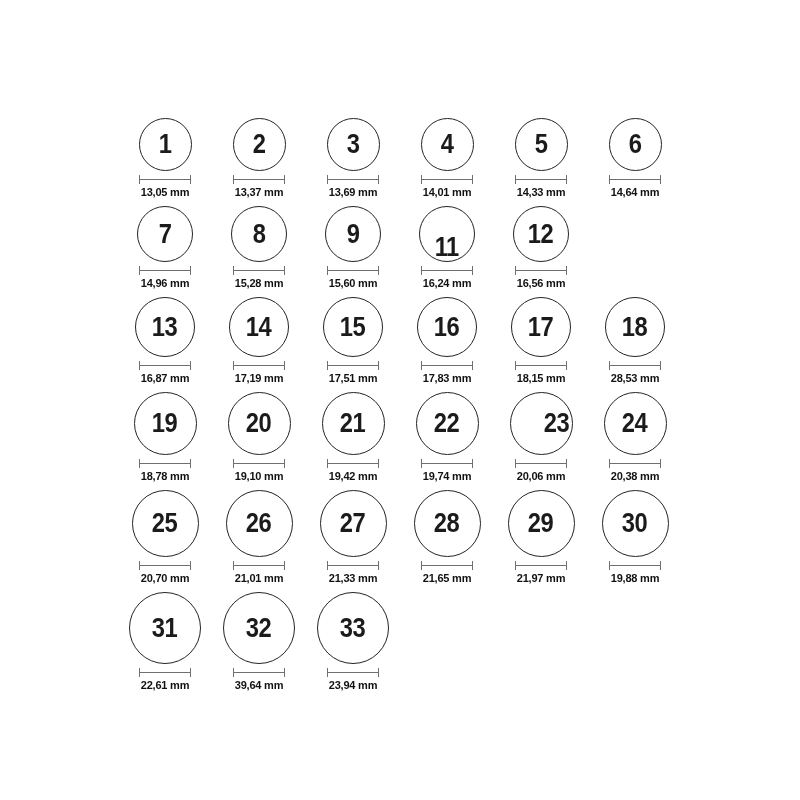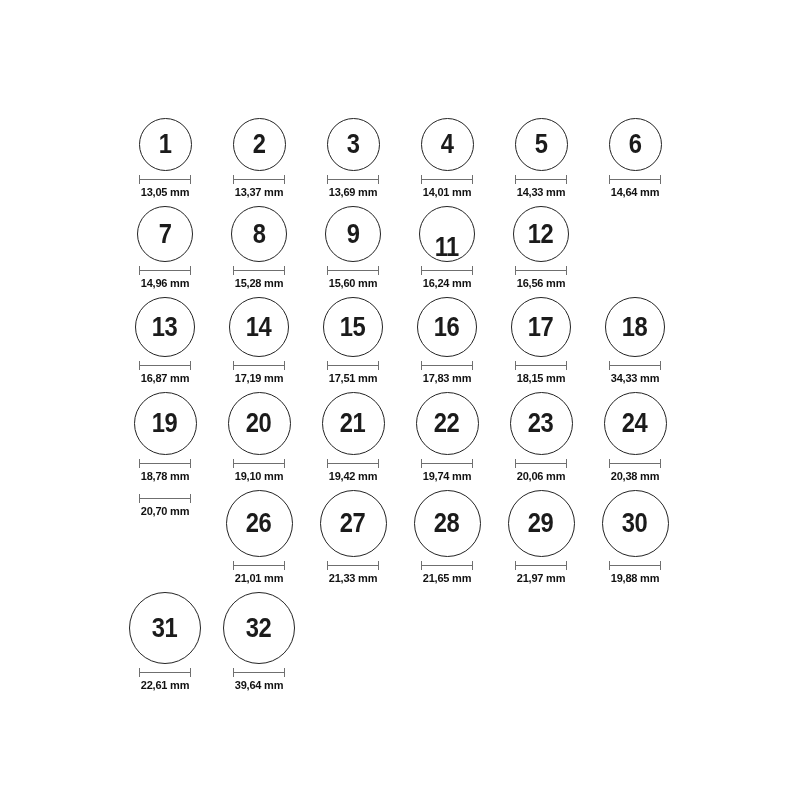--- a/index.html
+++ b/index.html
@@ -198,21 +198,21 @@
       <span class="num">17</span>
     </div>
     <div class="measure"></div>
     <div class="label">18,15 mm</div>
   </div>
         <div class="cell">
     <div class="circle" style="width: 60px; height: 60px;">
       <span class="num">18</span>
     </div>
     <div class="measure"></div>
-    <div class="label">34,33 mm</div>
+    <div class="label">28,53 mm</div>
   </div>
       </div>
       <div class="row">
         <div class="cell">
     <div class="circle" style="width: 63px; height: 63px;">
       <span class="num">19</span>
     </div>
     <div class="measure"></div>
     <div class="label">18,78 mm</div>
   </div>
@@ -231,36 +231,39 @@
     <div class="label">19,42 mm</div>
   </div>
         <div class="cell">
     <div class="circle" style="width: 63px; height: 63px;">
       <span class="num">22</span>
     </div>
     <div class="measure"></div>
     <div class="label">19,74 mm</div>
   </div>
         <div class="cell">
-    <div class="circle" style="width: 63px; height: 63px;">
+    <div class="circle" style="width: 63px; height: 63px; justify-content: flex-end;">
       <span class="num">23</span>
     </div>
     <div class="measure"></div>
     <div class="label">20,06 mm</div>
   </div>
         <div class="cell">
     <div class="circle" style="width: 63px; height: 63px; text-align: center;">
       <span class="num">24</span>
     </div>
     <div class="measure"></div>
     <div class="label">20,38 mm</div>
   </div>
       </div>
       <div class="row">
         <div class="cell">
+    <div class="circle" style="width: 67px; height: 67px;">
+      <span class="num">25</span>
+    </div>
     <div class="measure"></div>
     <div class="label">20,70 mm</div>
   </div>
         <div class="cell">
     <div class="circle" style="width: 67px; height: 67px;">
       <span class="num">26</span>
     </div>
     <div class="measure"></div>
     <div class="label">21,01 mm</div>
   </div>
@@ -300,16 +303,23 @@
     </div>
     <div class="measure"></div>
     <div class="label">22,61 mm</div>
   </div>
         <div class="cell">
     <div class="circle" style="width: 72px; height: 72px;">
       <span class="num">32</span>
     </div>
     <div class="measure"></div>
     <div class="label">39,64 mm</div>
+  </div>
+        <div class="cell">
+    <div class="circle" style="width: 72px; height: 72px;">
+      <span class="num">33</span>
+    </div>
+    <div class="measure"></div>
+    <div class="label">23,94 mm</div>
   </div>
       </div>
     </div>
 </div>
 
 </body></html>

